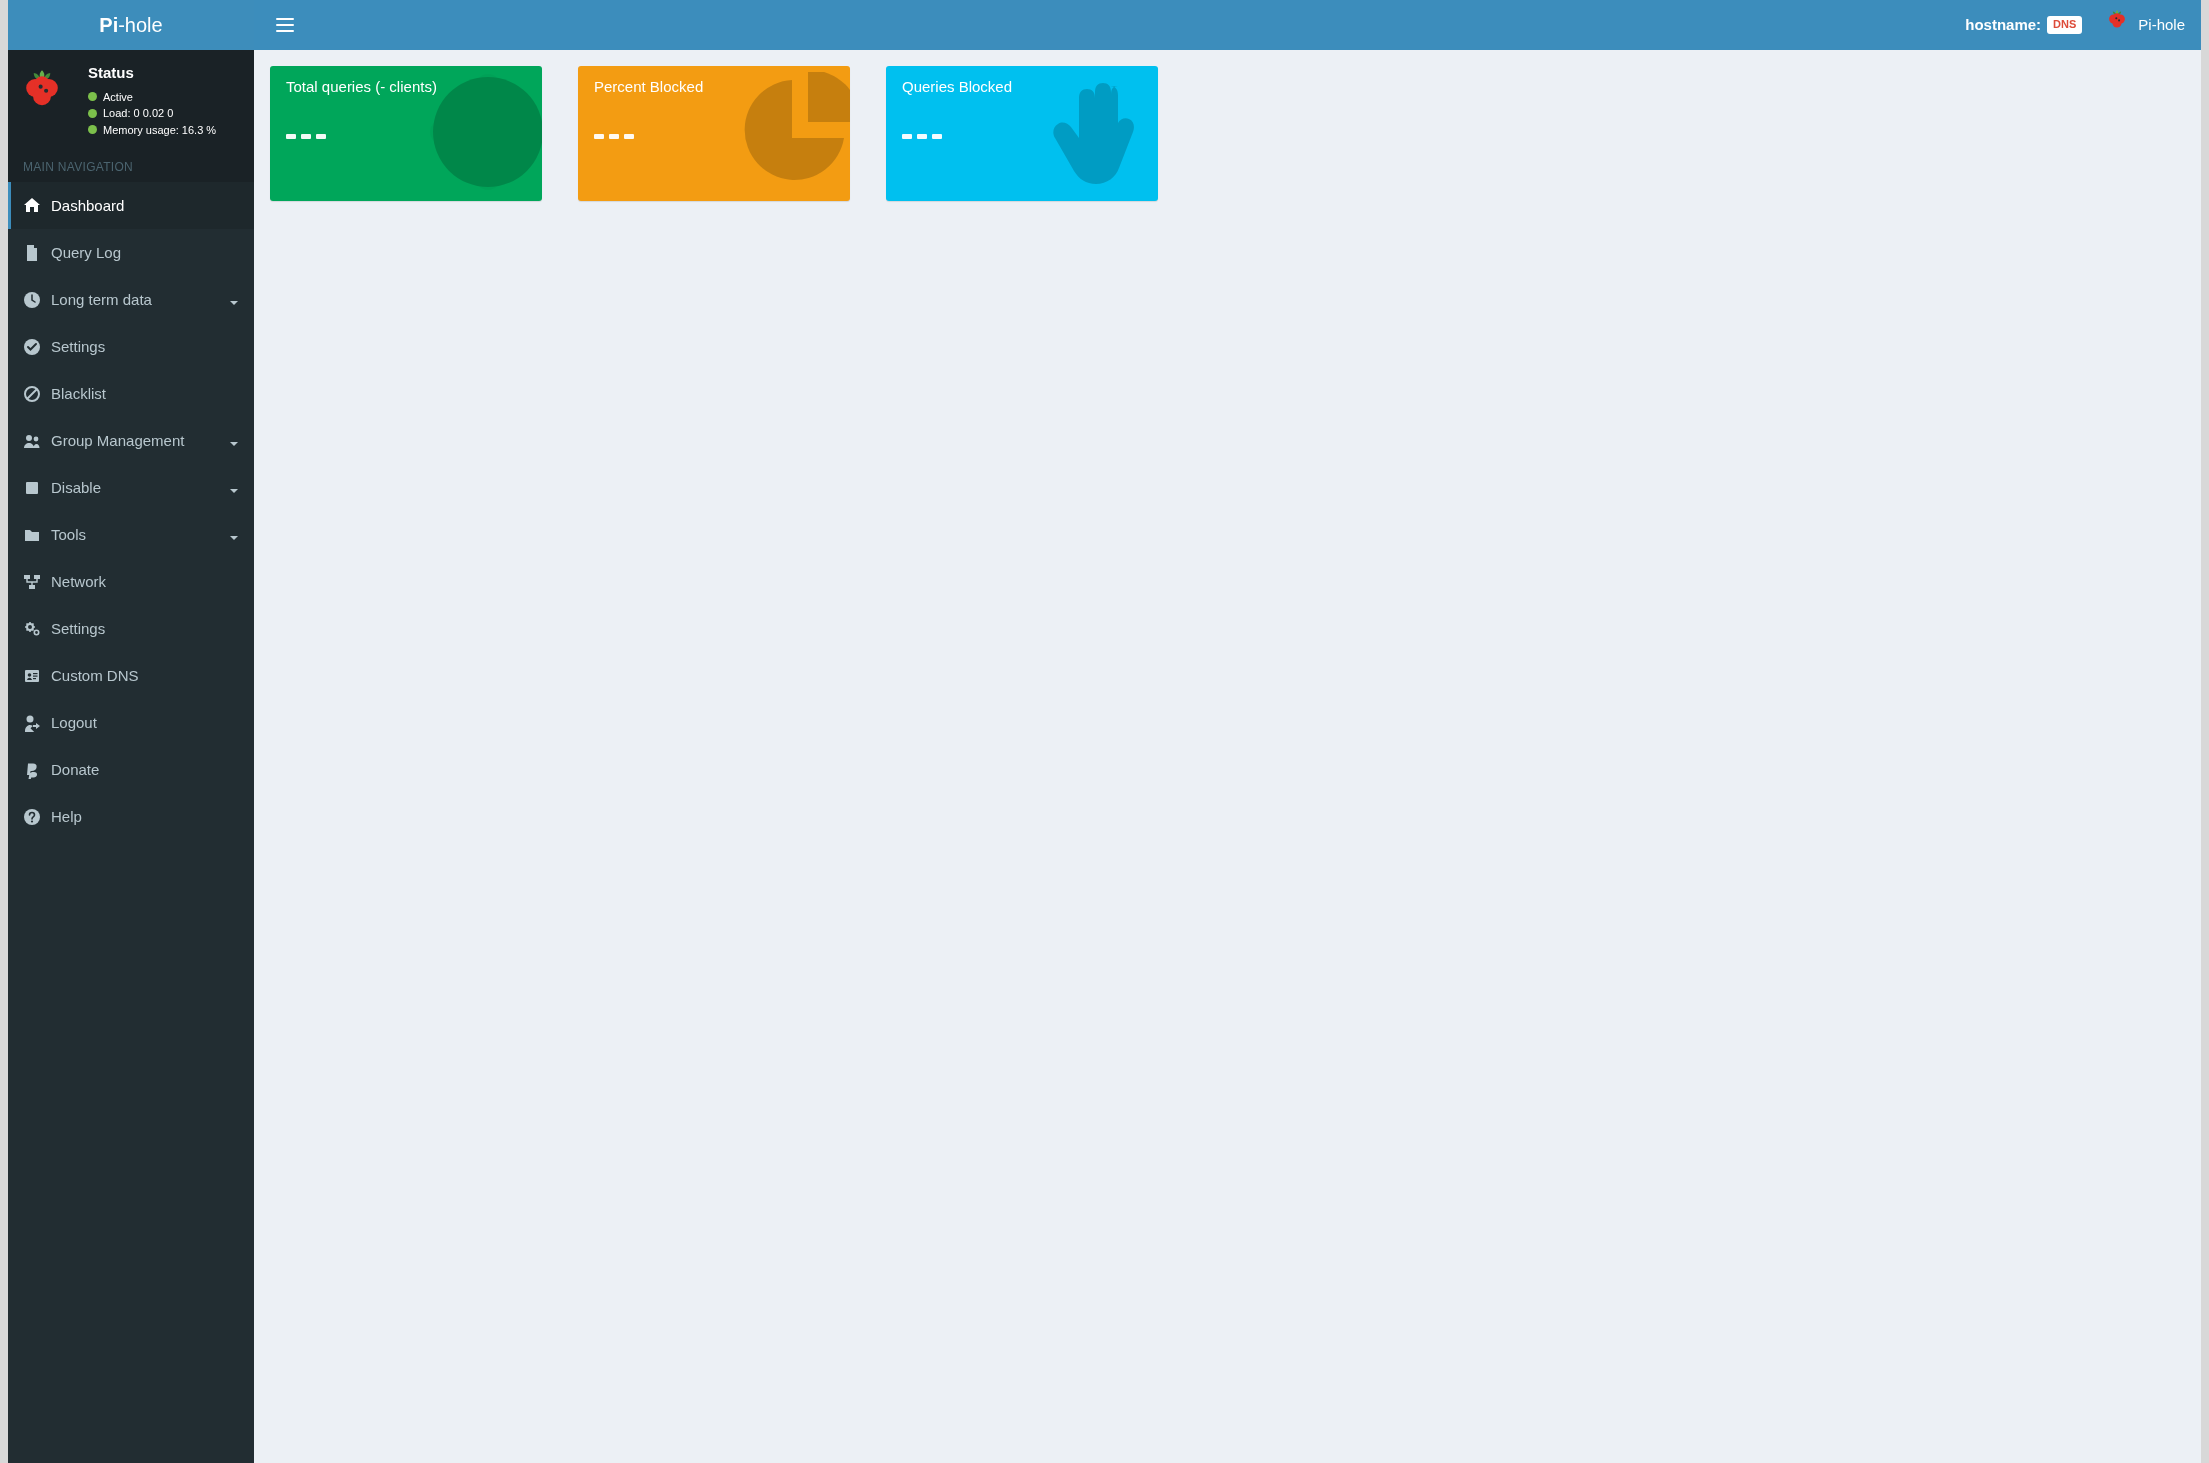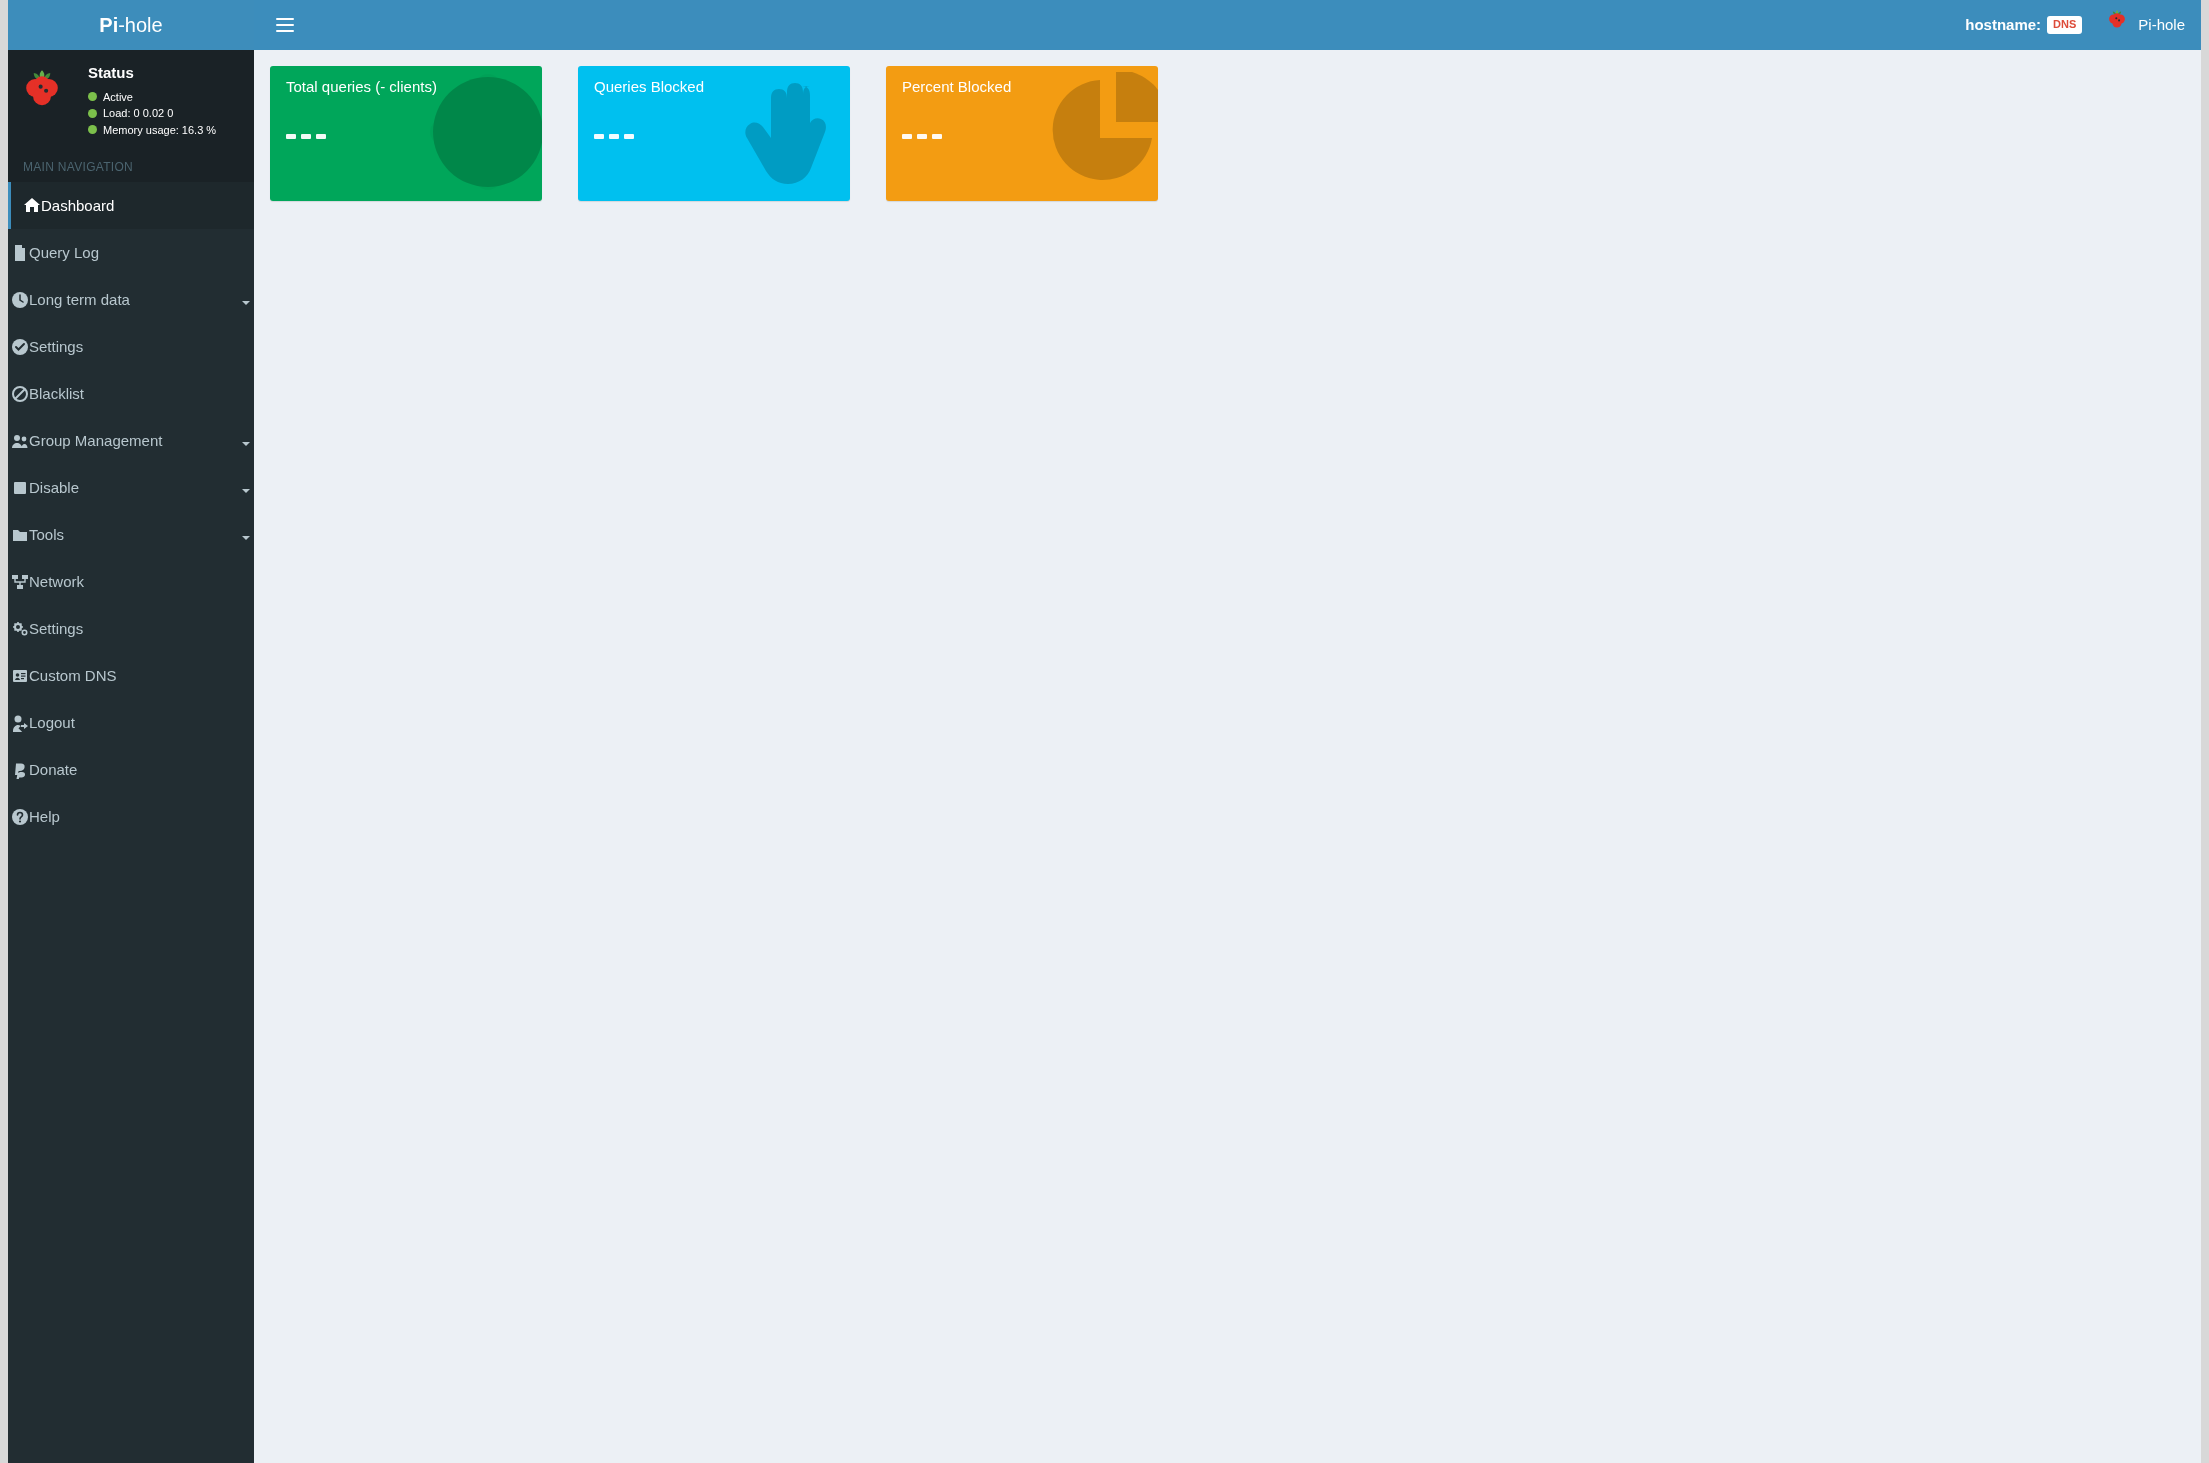--- a/index.html
+++ b/index.html
@@ -153,24 +153,25 @@
     color: #4b646f;
     font-size: 12px;
     padding: 12px 15px 8px 15px;
     letter-spacing: .3px;
     background:#1a2226;
   }
   ul.nav { list-style: none; margin: 0; padding: 0; }
   ul.nav li {
     display: flex;
     align-items: center;
-    padding: 0 3px;
+    padding: 0 15px;
     height: 47px;
     cursor: pointer;
     color: #b8c7ce;
+    gap: 10px;
     position: relative;
   }
   ul.nav li.active {
     background: #1e282c;
     color: #fff;
     border-left: 3px solid #3c8dbc;
     padding-left: 12px;
   }
   .nav-icon {
     width: 18px;
@@ -526,39 +527,39 @@
             <div class="bg-icon"><svg viewBox="0 0 120 120" width="120" height="120" style="color:#000">
                 <use href="#bg-globe"></use>
               </svg></div>
             <div class="title">Total queries (- clients)</div>
             <div class="value"><span class="dashes">
                 <span></span>
                 <span></span>
                 <span></span>
               </span></div>
           </div>
+          <div class="stat-box orange">
+            <div class="bg-icon"><svg viewBox="0 0 120 120" width="120" height="120" style="color:#000">
+                <use href="#bg-pie"></use>
+              </svg></div>
+            <div class="title">Percent Blocked</div>
+            <div class="value"><span class="dashes">
+                <span></span>
+                <span></span>
+                <span></span>
+              </span></div>
+          </div>
           <div class="stat-box blue">
             <div class="bg-icon"><svg viewBox="0 0 120 120" width="120" height="120" style="color:#000">
                 <use href="#bg-hand"></use>
               </svg></div>
             <div class="title">Queries Blocked</div>
             <div class="value"><span class="dashes">
                 <span></span>
                 <span></span>
                 <span></span>
               </span></div>
           </div>
-          <div class="stat-box orange">
-            <div class="bg-icon"><svg viewBox="0 0 120 120" width="120" height="120" style="color:#000">
-                <use href="#bg-pie"></use>
-              </svg></div>
-            <div class="title">Percent Blocked</div>
-            <div class="value"><span class="dashes">
-                <span></span>
-                <span></span>
-                <span></span>
-              </span></div>
-          </div>
         </div>
     </section>
   </div>
 
 </div>
 
 </body></html>

